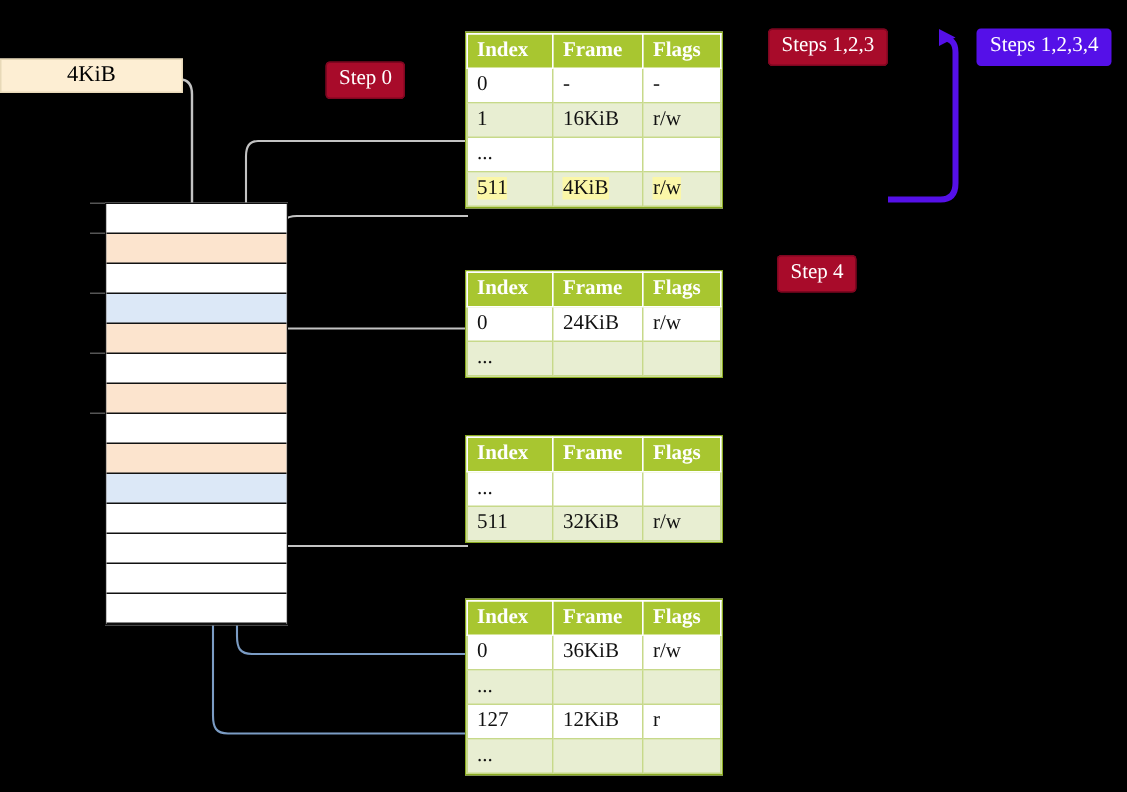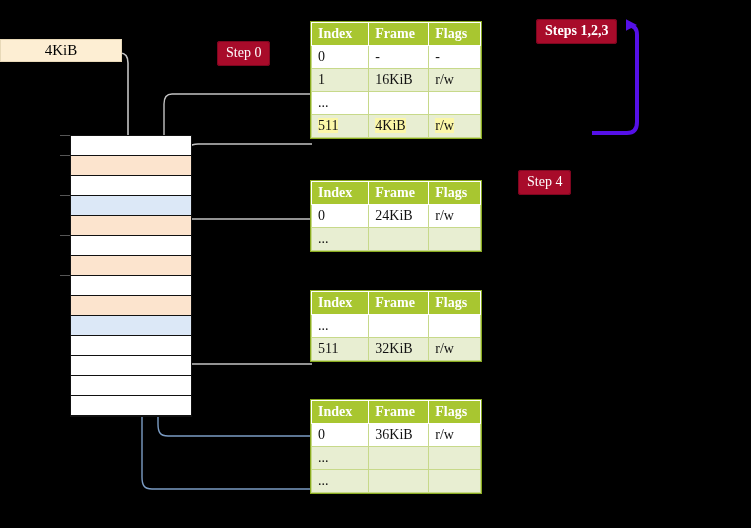--- a/index.html
+++ b/index.html
@@ -101,22 +101,23 @@
   </svg>
 
   <div class="label-4kib" style="left:0px;top:39px;width:120px;height:21px;">
     <span>4KiB</span>
   </div>
 
   <div class="badge badge-red" style="left:188px;top:41px;margin-left:29px;">Step 0</div>
 
   <div class="badge badge-red" style="left:518px;top:158px;margin-top:12px;">Step 4</div>
 
-  <div class="badge badge-red" style="left:536px;top:19px;font-weight:bold;">Steps 1,2,3</div>
-
+  <div class="badge badge-red" style="left:512px;top:19px;">Steps 1,2,3</div>
+
+  <div class="badge badge-blue" style="left:651px;top:19px;">Steps 1,2,3,4</div>
 
   <div class="memblk" style="left:70px;top:135px;width:120px;height:280px;" id="memblk">
       <div class="memrow white" style="top: 0px; height: 19px;"></div>
       <div class="memrow peach" style="top: 20px; height: 19px;"></div>
       <div class="memrow white" style="top: 40px; height: 19px;"></div>
       <div class="memrow blue" style="top: 60px; height: 19px;"></div>
       <div class="memrow peach" style="top: 80px; height: 19px;"></div>
       <div class="memrow white" style="top: 100px; height: 19px;"></div>
       <div class="memrow peach" style="top: 120px; height: 19px;"></div>
       <div class="memrow white" style="top: 140px; height: 19px;"></div>
@@ -223,20 +224,25 @@
           <tr class="plain">
             <td>0</td>
             <td>36KiB</td>
             <td>r/w</td>
           </tr>
           <tr class="alt">
             <td>...</td>
             <td></td>
             <td></td>
           </tr>
+          <tr class="plain">
+            <td>127</td>
+            <td>12KiB</td>
+            <td>r</td>
+          </tr>
           <tr class="alt">
             <td>...</td>
             <td></td>
             <td></td>
           </tr>
         </tbody>
       </table>
     </div>
 
 <div class="tick" style="left: 60px; width: 10px; top: 135px; position: absolute;"></div>

